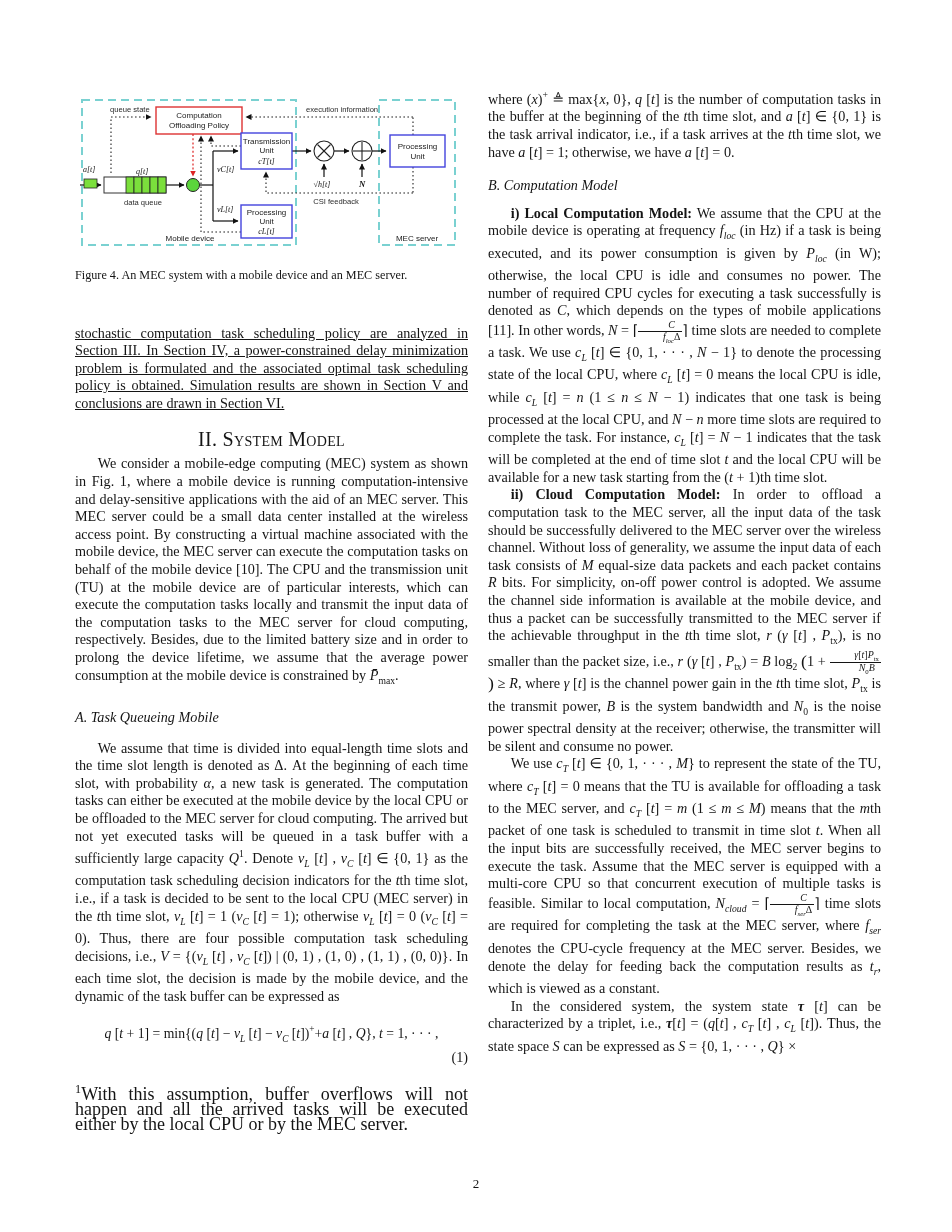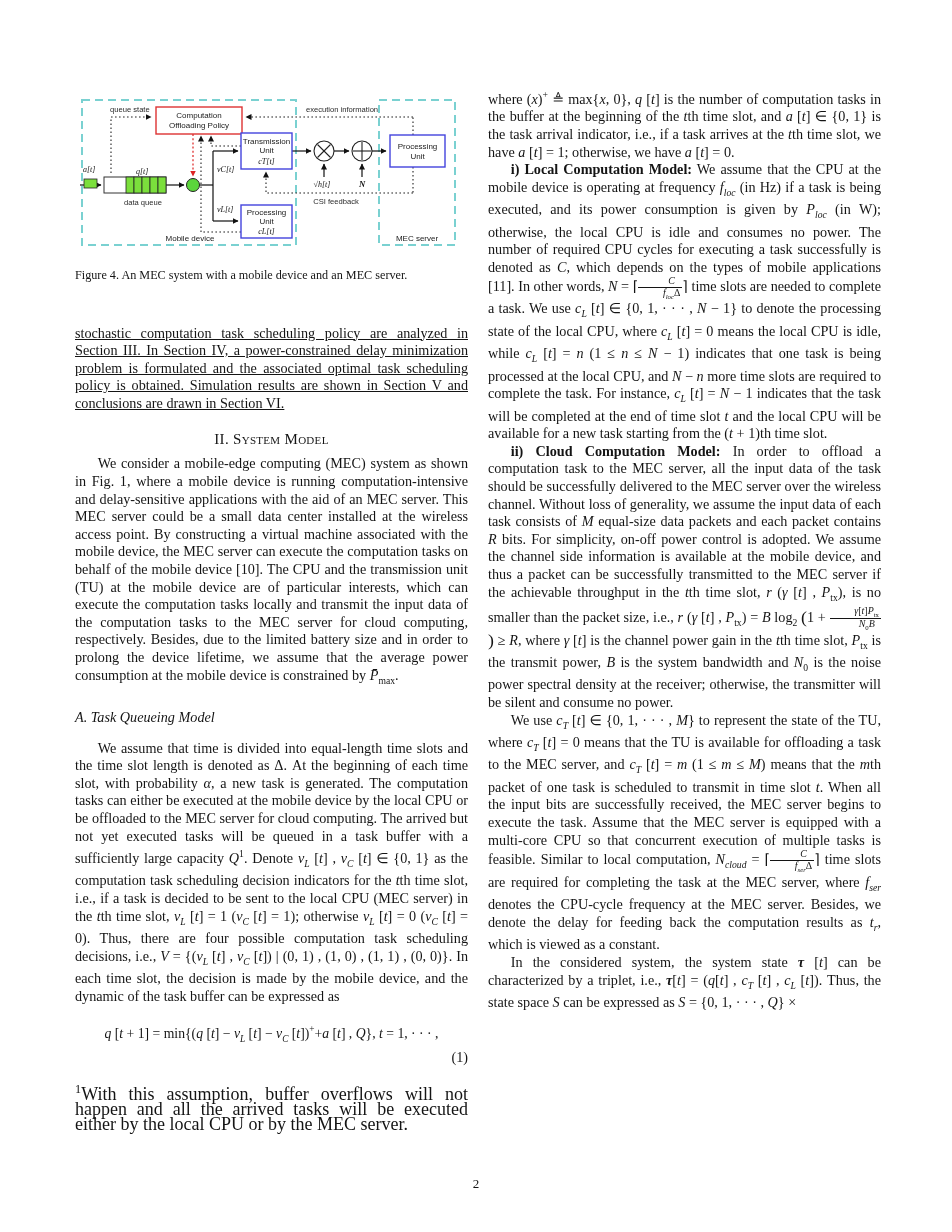--- a/index.html
+++ b/index.html
@@ -4,21 +4,21 @@
 <style>
   html,body{margin:0;padding:0;background:#ffffff;}
   body{width:952px;height:1232px;font-family:"Liberation Serif",serif;color:#141414;}
   .page{position:relative;width:952px;height:1232px;background:#fff;overflow:hidden;}
   .col{position:absolute;top:93px;width:393px;font-size:14.2px;line-height:17.6px;text-align:justify;}
   .col-left{left:75px;}
   .col-right{left:488px;top:86px;}
   p{margin:0;text-indent:1.6em;}
   p.noindent{text-indent:0;}
   p.sp-top{margin-top:42px;text-decoration:underline;}
-  h2.section{font-size:15px;font-weight:normal;font-variant:small-caps;text-align:center;margin:18px 0 7px;letter-spacing:.3px;line-height:18px;text-indent:0;}
+  h2.section{font-size:20px;font-weight:normal;font-variant:small-caps;text-align:center;margin:18px 0 7px;letter-spacing:.3px;line-height:18px;text-indent:0;}
   h2.section-3{margin:14px 8px 8px;}
   h3.subsection{font-size:14.2px;font-weight:normal;font-style:italic;margin:20px 0 13px;line-height:17.6px;text-indent:0;}
   h3.subsection-b{margin:16px 0 10px;}
   .fig-wrap{margin:0;padding:0;}
   .fig-canvas{display:block;margin-left:5px;}
   .fig-caption{font-size:12.2px;line-height:14.5px;margin-top:17px;text-align:left;}
   .equation{margin-top:16px;text-indent:0;}
   .eq-line{white-space:nowrap;font-size:13.7px;text-align:center;}
   .eq-number{text-align:right;margin-top:1px;}
   .footnote{font-size:18px;line-height:15.2px;margin-top:15px;text-align:justify;}
@@ -144,36 +144,37 @@
       </svg>
       <figcaption class="fig-caption">Figure 4.   An MEC system with a mobile device and an MEC server.</figcaption>
     </figure>
 
     <p class="noindent sp-top">stochastic computation task scheduling policy are analyzed in Section III. In Section IV, a power-constrained delay minimization problem is formulated and the associated optimal task scheduling policy is obtained. Simulation results are shown in Section V and conclusions are drawn in Section VI.</p>
 
     <h2 class="section">II. System Model</h2>
 
     <p>We consider a mobile-edge computing (MEC) system as shown in Fig. 1, where a mobile device is running computation-intensive and delay-sensitive applications with the aid of an MEC server. This MEC server could be a small data center installed at the wireless access point. By constructing a virtual machine associated with the mobile device, the MEC server can execute the computation tasks on behalf of the mobile device [10]. The CPU and the transmission unit (TU) at the mobile device are of particular interests, which can execute the computation tasks locally and transmit the input data of the computation tasks to the MEC server for cloud computing, respectively. Besides, due to the limited battery size and in order to prolong the device lifetime, we assume that the average power consumption at the mobile device is constrained by <i>P̄</i><sub>max</sub>.</p>
 
-    <h3 class="subsection">A. Task Queueing Model</h3>
+    <h3 class="subsection">A. Task Queueing Mobile</h3>
 
     <p>We assume that time is divided into equal-length time slots and the time slot length is denoted as Δ. At the beginning of each time slot, with probability <i>α</i>, a new task is generated. The computation tasks can either be executed at the mobile device by the local CPU or be offloaded to the MEC server for cloud computing. The arrived but not yet executed tasks will be queued in a task buffer with a sufficiently large capacity <i>Q</i><sup>1</sup>. Denote <i>v<sub>L</sub></i> [<i>t</i>] , <i>v<sub>C</sub></i> [<i>t</i>] ∈ {0, 1} as the computation task scheduling decision indicators for the <i>t</i>th time slot, i.e., if a task is decided to be sent to the local CPU (MEC server) in the <i>t</i>th time slot, <i>v<sub>L</sub></i> [<i>t</i>] = 1 (<i>v<sub>C</sub></i> [<i>t</i>] = 1); otherwise <i>v<sub>L</sub></i> [<i>t</i>] = 0 (<i>v<sub>C</sub></i> [<i>t</i>] = 0). Thus, there are four possible computation task scheduling decisions, i.e., <i>V</i> = {(<i>v<sub>L</sub></i> [<i>t</i>] , <i>v<sub>C</sub></i> [<i>t</i>]) | (0, 1) , (1, 0) , (1, 1) , (0, 0)}. In each time slot, the decision is made by the mobile device, and the dynamic of the task buffer can be expressed as</p>
 
     <div class="equation">
       <div class="eq-line"><i>q</i> [<i>t</i> + 1] = min{(<i>q</i> [<i>t</i>] − <i>v<sub>L</sub></i> [<i>t</i>] − <i>v<sub>C</sub></i> [<i>t</i>])<sup>+</sup>+<i>a</i> [<i>t</i>] , <i>Q</i>}, <i>t</i> = 1, · · · ,</div>
       <div class="eq-number">(1)</div>
     </div>
 
     <div class="footnote"><sup>1</sup>With this assumption, buffer overflows will not happen and all the arrived tasks will be executed either by the local CPU or by the MEC server.</div>
   </div>
 
   <div class="col col-right">
 
     <p class="noindent">where (<i>x</i>)<sup>+</sup> ≜ max{<i>x</i>, 0}, <i>q</i> [<i>t</i>] is the number of computation tasks in the buffer at the beginning of the <i>t</i>th time slot, and <i>a</i> [<i>t</i>] ∈ {0, 1} is the task arrival indicator, i.e., if a task arrives at the <i>t</i>th time slot, we have <i>a</i> [<i>t</i>] = 1; otherwise, we have <i>a</i> [<i>t</i>] = 0.</p>
 
+    <h3 class="subsection subsection-b">B. Computation Model</h3>
 
     <p><b>i) Local Computation Model:</b> We assume that the CPU at the mobile device is operating at frequency <i>f<sub>loc</sub></i> (in Hz) if a task is being executed, and its power consumption is given by <i>P<sub>loc</sub></i> (in W); otherwise, the local CPU is idle and consumes no power. The number of required CPU cycles for executing a task successfully is denoted as <i>C</i>, which depends on the types of mobile applications [11]. In other words, <i>N</i> = ⌈<span class="frac"><span class="num"><i>C</i></span><span class="den"><i>f<sub>loc</sub></i>Δ</span></span>⌉ time slots are needed to complete a task. We use <i>c<sub>L</sub></i> [<i>t</i>] ∈ {0, 1, · · · , <i>N</i> − 1} to denote the processing state of the local CPU, where <i>c<sub>L</sub></i> [<i>t</i>] = 0 means the local CPU is idle, while <i>c<sub>L</sub></i> [<i>t</i>] = <i>n</i> (1 ≤ <i>n</i> ≤ <i>N</i> − 1) indicates that one task is being processed at the local CPU, and <i>N</i> − <i>n</i> more time slots are required to complete the task. For instance, <i>c<sub>L</sub></i> [<i>t</i>] = <i>N</i> − 1 indicates that the task will be completed at the end of time slot <i>t</i> and the local CPU will be available for a new task starting from the (<i>t</i> + 1)th time slot.</p>
 
     <p><b>ii) Cloud Computation Model:</b> In order to offload a computation task to the MEC server, all the input data of the task should be successfully delivered to the MEC server over the wireless channel. Without loss of generality, we assume the input data of each task consists of <i>M</i> equal-size data packets and each packet contains <i>R</i> bits. For simplicity, on-off power control is adopted. We assume the channel side information is available at the mobile device, and thus a packet can be successfully transmitted to the MEC server if the achievable throughput in the <i>t</i>th time slot, <i>r</i> (<i>γ</i> [<i>t</i>] , <i>P</i><sub>tx</sub>), is no smaller than the packet size, i.e., <i>r</i> (<i>γ</i> [<i>t</i>] , <i>P</i><sub>tx</sub>) = <i>B</i> log<sub>2</sub> <span class="bigp">(</span>1 + <span class="frac"><span class="num"><i>γ</i>[<i>t</i>]<i>P</i><sub>tx</sub></span><span class="den"><i>N</i><sub>0</sub><i>B</i></span></span><span class="bigp">)</span> ≥ <i>R</i>, where <i>γ</i> [<i>t</i>] is the channel power gain in the <i>t</i>th time slot, <i>P</i><sub>tx</sub> is the transmit power, <i>B</i> is the system bandwidth and <i>N</i><sub>0</sub> is the noise power spectral density at the receiver; otherwise, the transmitter will be silent and consume no power.</p>
 
     <p>We use <i>c<sub>T</sub></i> [<i>t</i>] ∈ {0, 1, · · · , <i>M</i>} to represent the state of the TU, where <i>c<sub>T</sub></i> [<i>t</i>] = 0 means that the TU is available for offloading a task to the MEC server, and <i>c<sub>T</sub></i> [<i>t</i>] = <i>m</i> (1 ≤ <i>m</i> ≤ <i>M</i>) means that the <i>m</i>th packet of one task is scheduled to transmit in time slot <i>t</i>. When all the input bits are successfully received, the MEC server begins to execute the task. Assume that the MEC server is equipped with a multi-core CPU so that concurrent execution of multiple tasks is feasible. Similar to local computation, <i>N<sub>cloud</sub></i> = ⌈<span class="frac"><span class="num"><i>C</i></span><span class="den"><i>f<sub>ser</sub></i>Δ</span></span>⌉ time slots are required for completing the task at the MEC server, where <i>f<sub>ser</sub></i> denotes the CPU-cycle frequency at the MEC server. Besides, we denote the delay for feeding back the computation results as <i>t<sub>r</sub></i>, which is viewed as a constant.</p>
 
 
     <p>In the considered system, the system state <b><i>τ</i></b> [<i>t</i>] can be characterized by a triplet, i.e., <b><i>τ</i></b>[<i>t</i>] = (<i>q</i>[<i>t</i>] , <i>c<sub>T</sub></i> [<i>t</i>] , <i>c<sub>L</sub></i> [<i>t</i>]). Thus, the state space <i>S</i> can be expressed as <i>S</i> = {0, 1, · · · , <i>Q</i>} ×</p>
   </div>

